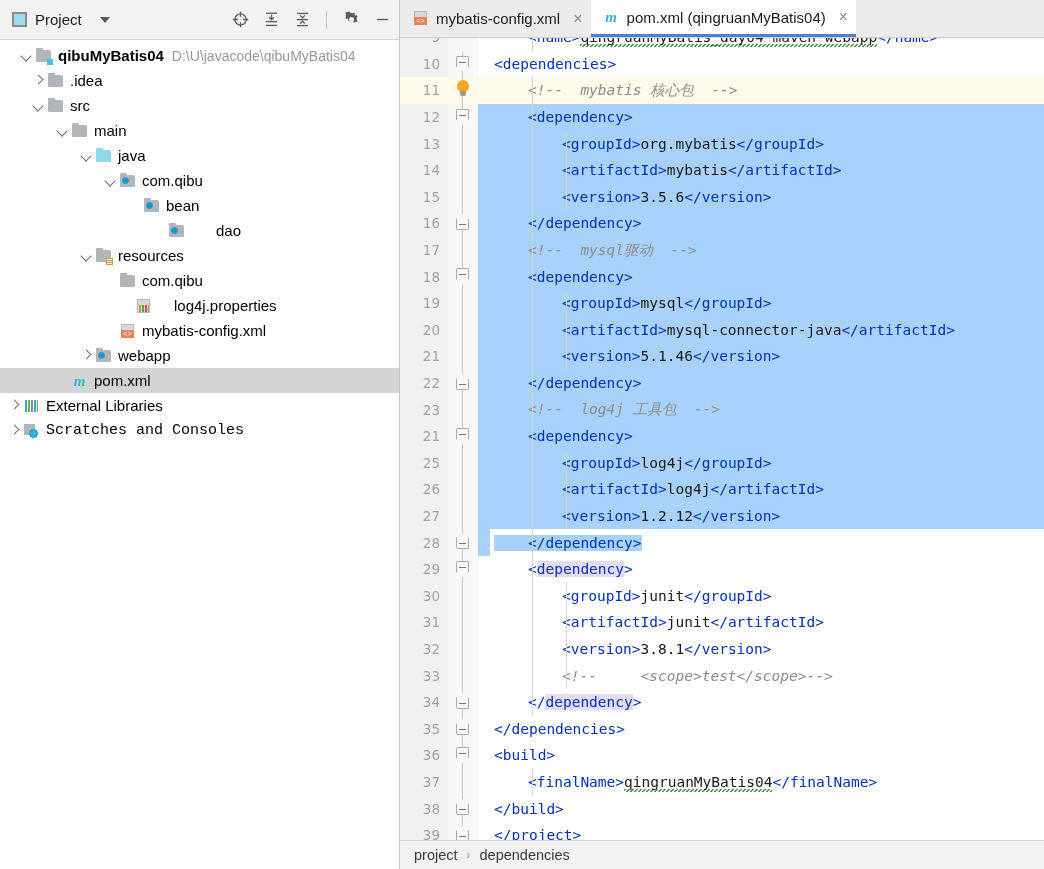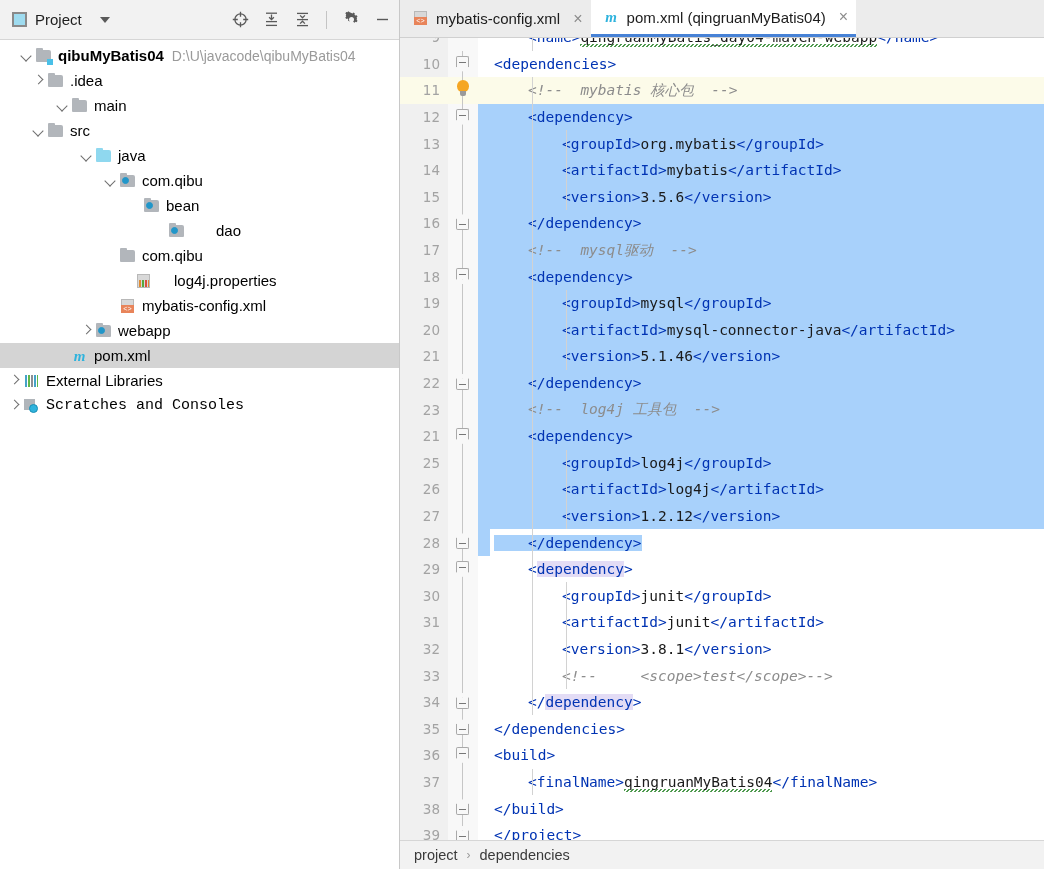--- a/index.html
+++ b/index.html
@@ -538,34 +538,34 @@
           <span class="label bold">qibuMyBatis04</span>
           <span class="sublabel">D:\U\javacode\qibuMyBatis04</span>
         </div>
         <div class="row" style="padding-left: 30px;">
           <span class="twisty right"></span>
           <span class="nodeicon">
             <span class="fold-grey"></span>
           </span>
           <span class="label">.idea</span>
         </div>
+        <div class="row" style="padding-left: 30px;">
+          <span class="twisty down"></span>
+          <span class="nodeicon">
+            <span class="fold-grey"></span>
+          </span>
+          <span class="label">src</span>
+        </div>
         <div class="row" style="padding-left: 54px;">
           <span class="twisty down"></span>
           <span class="nodeicon">
             <span class="fold-grey"></span>
           </span>
           <span class="label">main</span>
         </div>
-        <div class="row" style="padding-left: 30px;">
-          <span class="twisty down"></span>
-          <span class="nodeicon">
-            <span class="fold-grey"></span>
-          </span>
-          <span class="label">src</span>
-        </div>
         <div class="row" style="padding-left: 78px;">
           <span class="twisty down"></span>
           <span class="nodeicon">
             <span class="fold-blue"></span>
           </span>
           <span class="label">java</span>
         </div>
         <div class="row" style="padding-left: 102px;">
           <span class="twisty down"></span>
           <span class="nodeicon">
@@ -582,20 +582,28 @@
           </span>
           <span class="label">bean</span>
         </div>
         <div class="row" style="padding-left: 126px; gap: 25px;">
           <span class="twisty"></span>
           <span class="nodeicon">
             <span class="fold-grey"></span>
             <span class="pkgdot blue"></span>
           </span>
           <span class="label">dao</span>
+        </div>
+        <div class="row" style="padding-left: 78px;">
+          <span class="twisty down"></span>
+          <span class="nodeicon">
+            <span class="fold-grey"></span>
+            <span class="resbadge"></span>
+          </span>
+          <span class="label">resources</span>
         </div>
         <div class="row" style="padding-left: 102px;">
           <span class="twisty"></span>
           <span class="nodeicon">
             <span class="fold-grey"></span>
           </span>
           <span class="label">com.qibu</span>
         </div>
         <div class="row" style="padding-left: 102px; gap: 16px;">
           <span class="twisty"></span>

